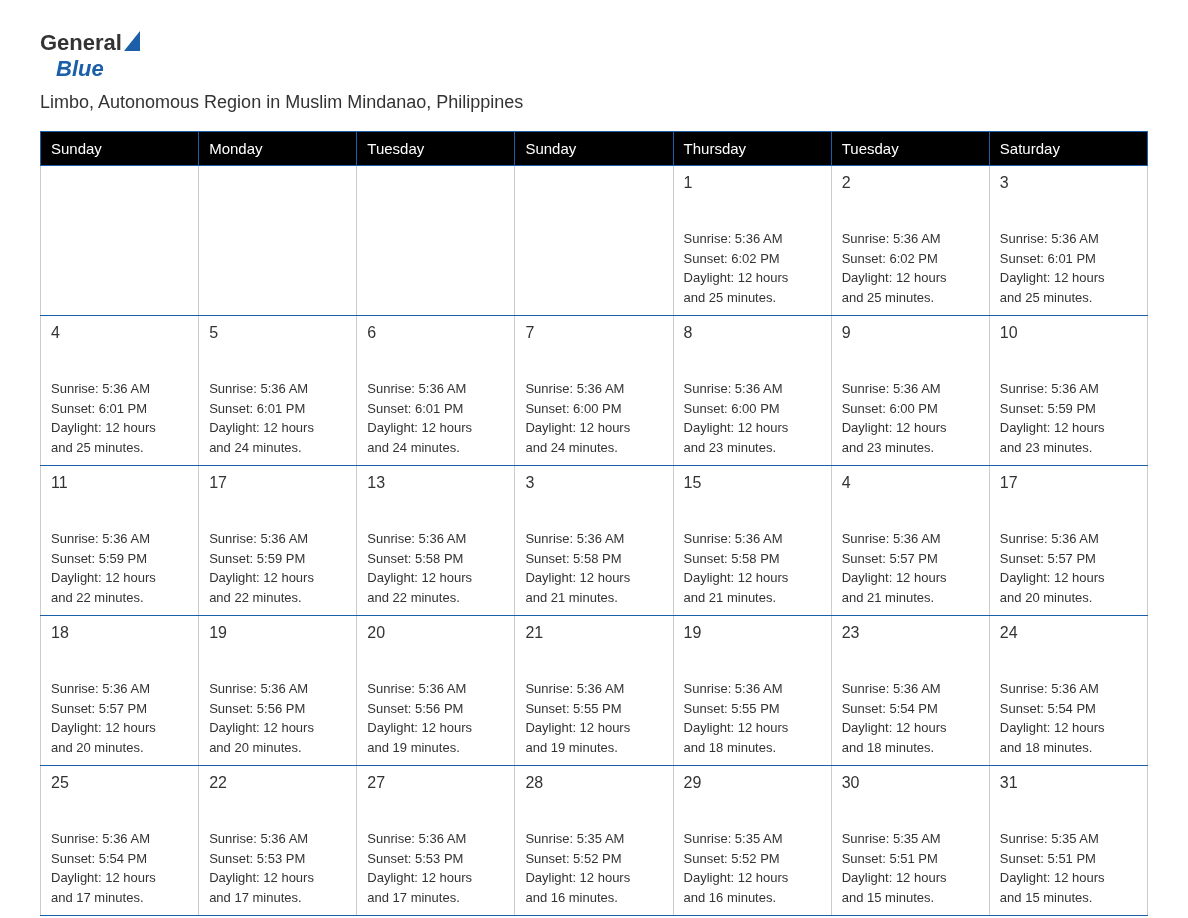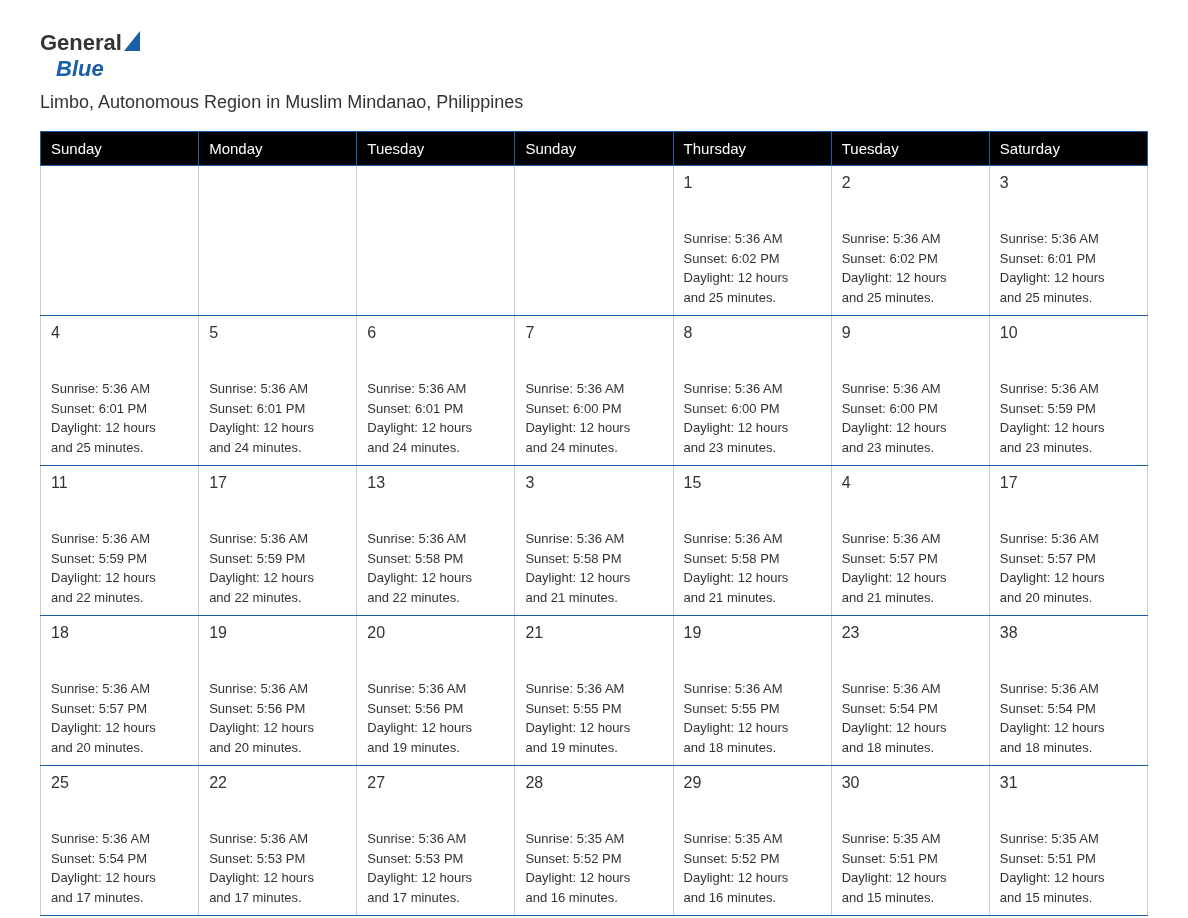--- a/index.html
+++ b/index.html
@@ -221,21 +221,21 @@
         </td>
         <td>
           <span class="day-number">19</span>
           <div class="day-info">Sunrise: 5:36 AM<br>Sunset: 5:55 PM<br>Daylight: 12 hours<br>and 18 minutes.</div>
         </td>
         <td>
           <span class="day-number">23</span>
           <div class="day-info">Sunrise: 5:36 AM<br>Sunset: 5:54 PM<br>Daylight: 12 hours<br>and 18 minutes.</div>
         </td>
         <td>
-          <span class="day-number">38</span>
+          <span class="day-number">24</span>
           <div class="day-info">Sunrise: 5:36 AM<br>Sunset: 5:54 PM<br>Daylight: 12 hours<br>and 18 minutes.</div>
         </td>
       </tr>
       <tr>
         <td>
           <span class="day-number">25</span>
           <div class="day-info">Sunrise: 5:36 AM<br>Sunset: 5:54 PM<br>Daylight: 12 hours<br>and 17 minutes.</div>
         </td>
         <td>
           <span class="day-number">22</span>

